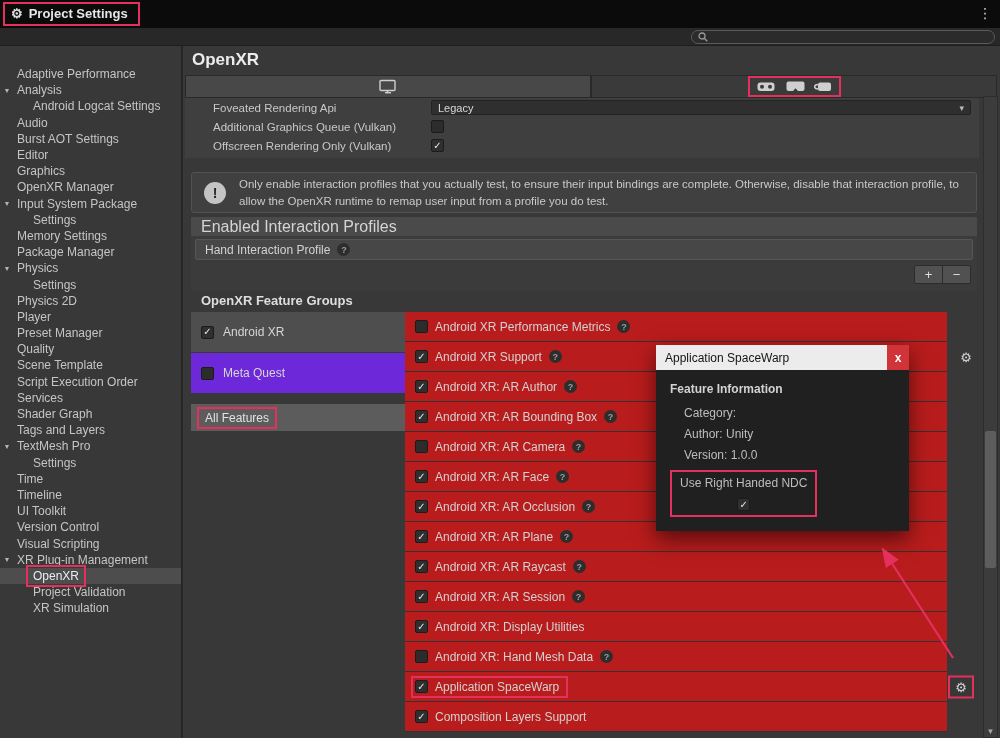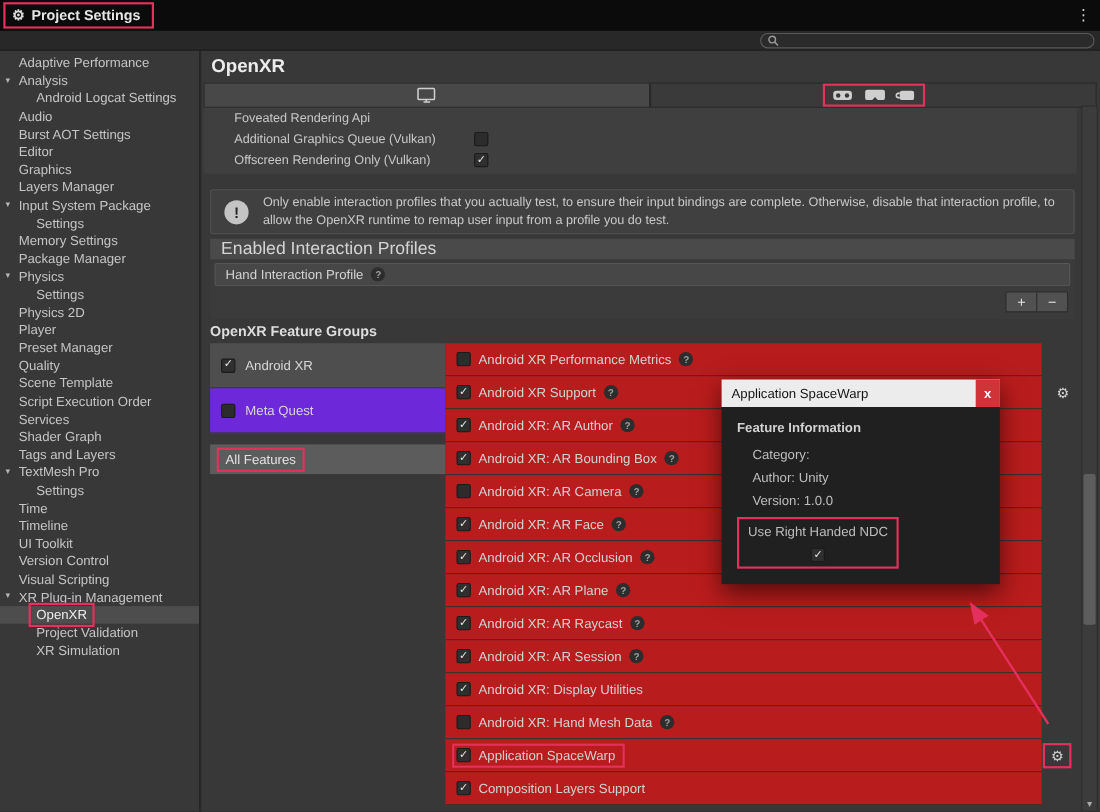--- a/index.html
+++ b/index.html
@@ -12,21 +12,21 @@
   .title-chip{display:flex;align-items:center;gap:6px;margin-left:3px;padding:2px 10px 3px 6px;border:2px solid var(--ann);color:#e6e6e6;font-size:13px;font-weight:bold;}
   .title-gear{font-size:13px;color:#dcdcdc;}
   .menu-dots{position:absolute;right:8px;top:5px;font-size:14px;color:#cfcfcf;letter-spacing:0;}
 
   
   .topstrip{position:absolute;top:28px;left:0;width:1000px;height:18px;background:#282828;border-bottom:1px solid #1e1e1e;z-index:2;}
   .searchbox{position:absolute;right:5px;top:2px;width:304px;height:14px;background:#2b2b2b;border:1px solid #5a5a5a;border-radius:8px;display:flex;align-items:center;padding:0 6px;gap:4px;}
   .searchbox input{flex:1;background:transparent;border:none;outline:none;color:#ddd;font-size:10px;height:12px;font-family:"Liberation Sans",sans-serif;}
 
   
-  .sidebar{position:absolute;top:46px;left:0;width:182px;height:692px;background:#383838;border-right:1px solid #242424;padding-top:3px;overflow:hidden;}
+  .sidebar{position:absolute;top:46px;left:0;width:182px;height:692px;background:#383838;border-right:1px solid #242424;padding-top:20px;overflow:hidden;}
   .side-item{height:16.2px;display:flex;align-items:center;font-size:12px;color:#c5c5c5;white-space:nowrap;}
   .side-item .arrow{flex:0 0 14px;text-align:center;font-size:7px;color:#b4b4b4;}
   .side-item.lvl1{padding-left:16px;}
   .side-item.selected{background:#4d4d4d;color:#ececec;}
   .side-item .lbl{padding:0 3px;}
   .side-item.annotated .lbl{outline:2px solid var(--ann);outline-offset:2px;}
 
   
   .main{position:absolute;left:183px;top:46px;width:817px;height:692px;background:#383838;}
   .page-title{position:absolute;left:9px;top:4px;font-size:17px;font-weight:bold;color:#ececec;}
@@ -52,21 +52,21 @@
 
   
   .prof-header{position:absolute;left:8px;top:171px;width:786px;height:19px;background:#4a4a4a;font-size:16px;color:#d4d4d4;display:flex;align-items:center;padding-left:10px;}
   .prof-body{position:absolute;left:8px;top:190px;width:786px;height:54px;background:#3b3b3b;}
   .prof-item{position:absolute;left:4px;top:3px;right:4px;height:21px;background:#474747;border:1px solid #565656;border-radius:2px;display:flex;align-items:center;gap:7px;padding-left:9px;font-size:12px;color:#d2d2d2;}
   .btn-group{position:absolute;right:6px;top:29px;width:57px;height:19px;background:#515151;border:1px solid #2c2c2c;border-radius:2px;display:flex;}
   .btn{flex:1;display:flex;align-items:center;justify-content:center;color:#e0e0e0;font-size:13px;}
   .btn + .btn{border-left:1px solid #2c2c2c;}
 
   
-  .fg-heading{position:absolute;left:8px;top:247px;font-size:13px;font-weight:bold;color:#dedede;}
+  .fg-heading{position:absolute;left:18px;top:247px;font-size:13px;font-weight:bold;color:#dedede;}
   .groups{position:absolute;left:8px;top:266px;width:214px;}
   .group-row{height:41px;display:flex;align-items:center;gap:9px;padding-left:10px;font-size:12px;color:#d6d6d6;background:#6d28d9;border-bottom:1px solid #383838;}
   .group-row.highlight{background:#4e4e4e;}
   .all-features{margin-top:10px;height:27px;background:#5c5c5c;display:flex;align-items:center;padding-left:8px;font-size:12px;color:#e2e2e2;}
   .af-inner{padding:2px 6px;}
   .af-inner.annotated{outline:2px solid var(--ann);}
 
   .features{position:absolute;left:222px;top:266px;width:542px;}
   .feat-row{height:30px;background:#b91c1c;border-bottom:1px solid #323232;display:flex;align-items:center;padding-left:8px;position:relative;font-size:12px;color:#d2d2d2;}
   .feat-inner{display:flex;align-items:center;gap:7px;padding:2px 7px 2px 2px;}
@@ -140,21 +140,21 @@
       <div class="side-item">
         <span class="arrow"></span>
         <span class="lbl">Editor</span>
       </div>
       <div class="side-item">
         <span class="arrow"></span>
         <span class="lbl">Graphics</span>
       </div>
       <div class="side-item">
         <span class="arrow"></span>
-        <span class="lbl">Layers Manager</span>
+        <span class="lbl">OpenXR Manager</span>
       </div>
       <div class="side-item">
         <span class="arrow">▼</span>
         <span class="lbl">Input System Package</span>
       </div>
       <div class="side-item lvl1">
         <span class="arrow"></span>
         <span class="lbl">Settings</span>
       </div>
       <div class="side-item">
@@ -281,20 +281,24 @@
           <rect x="4" y="2.5" width="13" height="8.5" rx="2" fill="#cfcfcf"></rect>
           <path d="M4,4.6 Q0.6,4.8 0.6,6.8 Q0.6,8.8 4,9" stroke="#cfcfcf" fill="none" stroke-width="1.5"></path>
         </svg>
       </span>
     </div>
   </div>
 
   <div class="settings-block" id="settings-rows">
       <div class="set-row">
         <span class="set-label">Foveated Rendering Api</span>
+        <div class="dropdown">
+          <span class="dd-val">Legacy</span>
+          <span class="dd-arrow">▾</span>
+        </div>
       </div>
       <div class="set-row">
         <span class="set-label">Additional Graphics Queue (Vulkan)</span>
         <span class="cb"></span>
       </div>
       <div class="set-row">
         <span class="set-label">Offscreen Rendering Only (Vulkan)</span>
         <span class="cb checked">✓</span>
       </div>
     </div>

